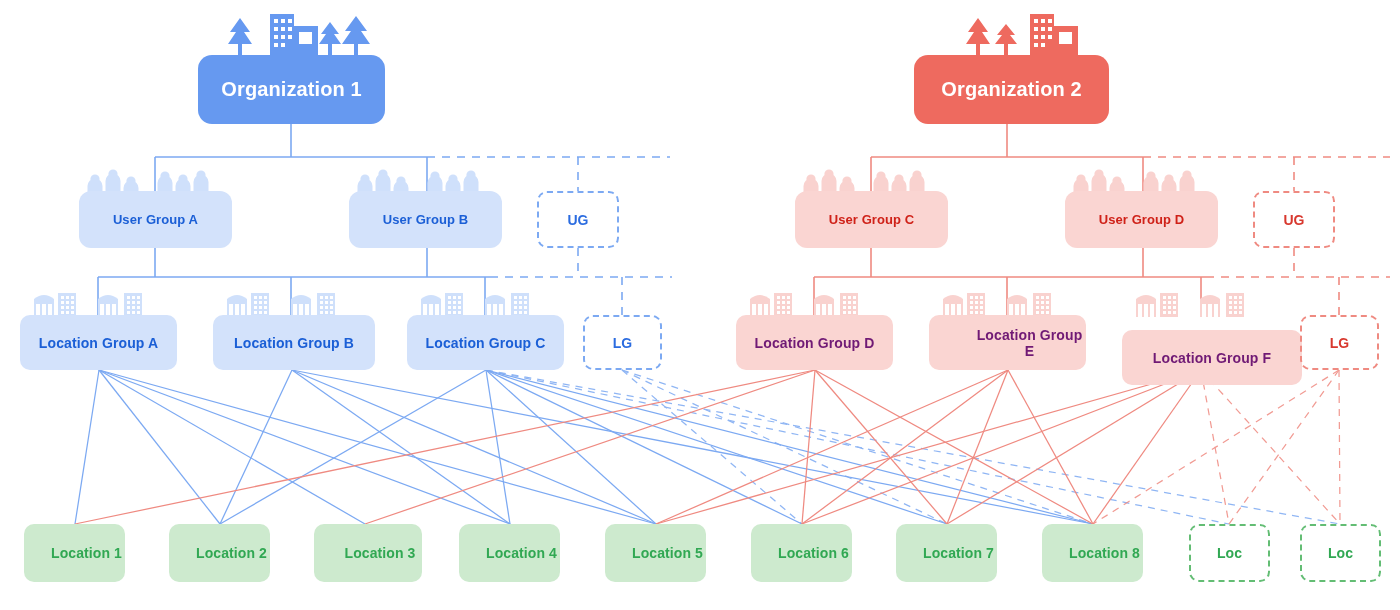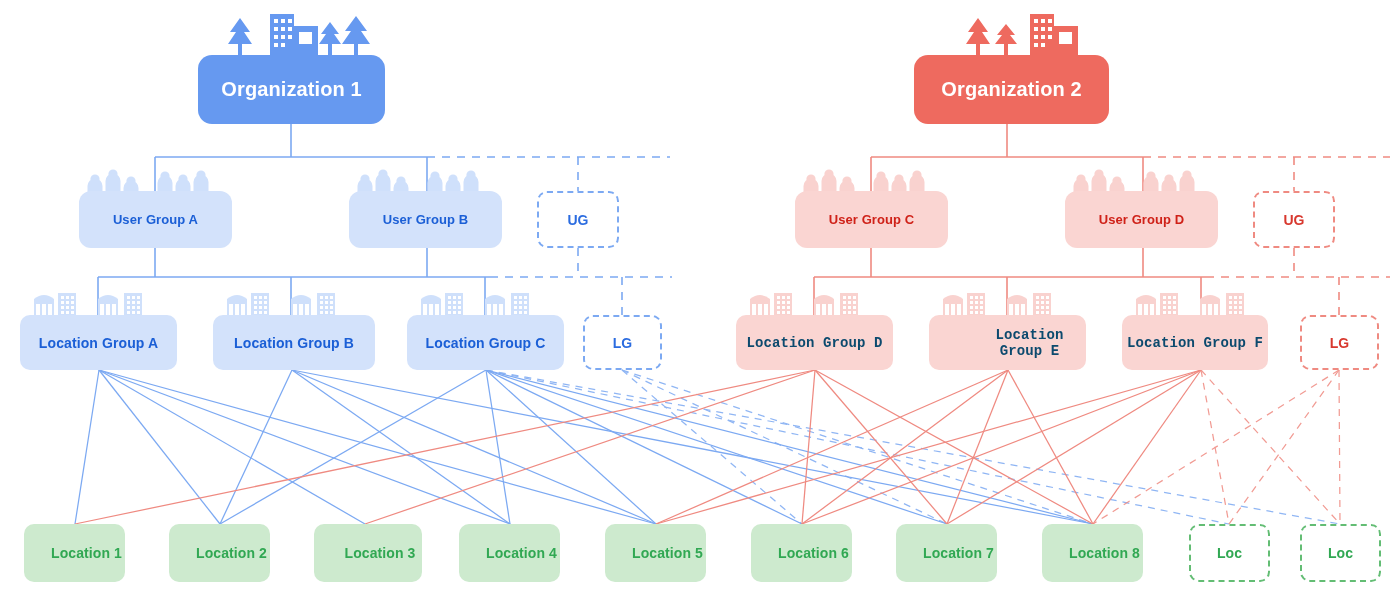--- a/index.html
+++ b/index.html
@@ -9,21 +9,21 @@
   .node{position:absolute;box-sizing:border-box;display:flex;align-items:center;justify-content:center;
         text-align:center;border-radius:10px;font-weight:bold;letter-spacing:.1px;z-index:3;}
   .org{border-radius:14px;font-size:20px;color:#ffffff;}
   .org.blue{background:#6699f0;}
   .org.red{background:#ee6a5f;}
   .ug{font-size:13px;border-radius:12px;}
   .ug.blue{background:#d3e2fb;color:#1b5fd6;}
   .ug.red{background:#fad5d2;color:#cf2118;}
   .lg{font-size:14px;border-radius:10px;}
   .lg.blue{background:#d3e2fb;color:#1b5fd6;}
-  .lg.red{background:#fad5d2;color:#0c4a6e;font-family:Liberation Mono, monospace;}
+  .lg.red{background:#fad5d2;color:#701a75;}
   .loc{font-size:14px;border-radius:10px;background:#cdeace;color:#31a853;padding-left:24px;}
   .ghost{background:transparent;border:2px dashed;font-size:14px;}
   .ghost.blue{border-color:#7ca9f2;color:#2b6ce0;}
   .ghost.red{border-color:#ef8a81;color:#d8382e;}
   .ghost.green{border-color:#63bd74;color:#31a853;}
   .deco{position:absolute;z-index:2;pointer-events:none;}
 </style>
 </head>
 <body>
 
@@ -500,21 +500,21 @@
       </div>
       <div class="node lg blue" style="left: 407px; top: 315px; width: 157px; height: 55px;">
         <span>Location Group C</span>
       </div>
       <div class="node lg red" style="left: 736px; top: 315px; width: 157px; height: 55px;">
         <span>Location Group D</span>
       </div>
       <div class="node lg red" style="left: 929px; top: 315px; width: 157px; height: 55px; padding-left: 44px;">
         <span>Location Group E</span>
       </div>
-      <div class="node lg red" style="left: 1122px; top: 315px; width: 146px; height: 55px;">
+      <div class="node lg red" style="left: 1122px; top: 330px; width: 180px; height: 55px;">
         <span>Location Group F</span>
       </div>
       <div class="node ghost blue" style="left: 583px; top: 315px; width: 79px; height: 55px;">
         <span>LG</span>
       </div>
       <div class="node ghost red" style="left: 1300px; top: 315px; width: 79px; height: 55px;">
         <span>LG</span>
       </div>
       <div class="node loc" style="left: 24px; top: 524px; width: 101px; height: 58px;">
         <span>Location 1</span>

